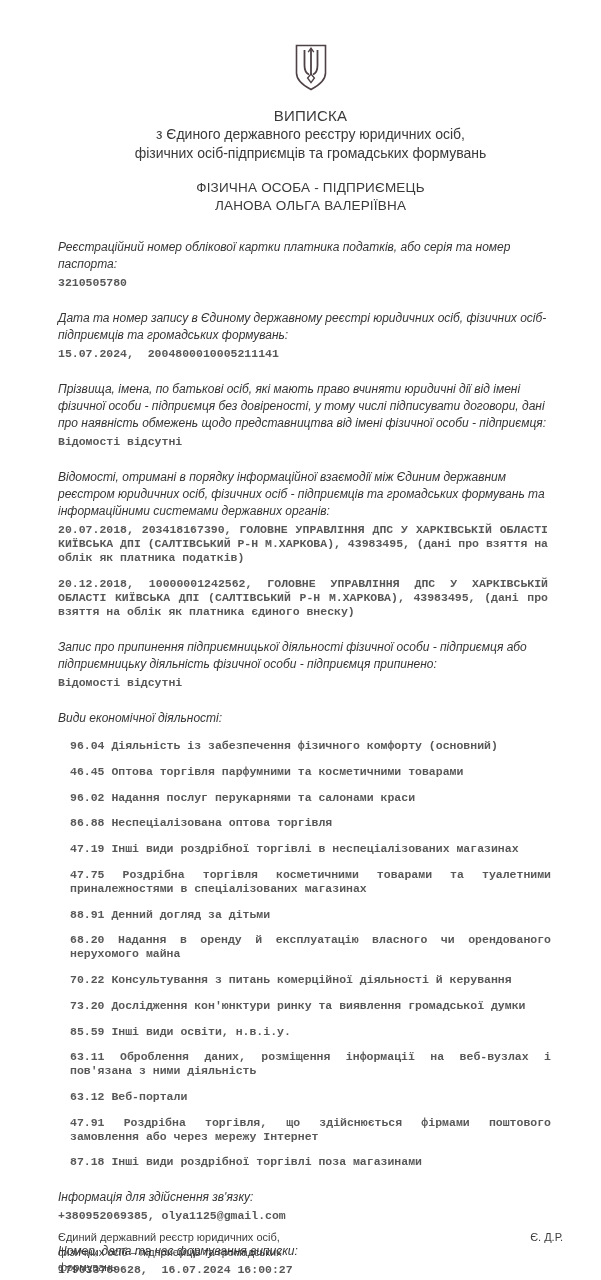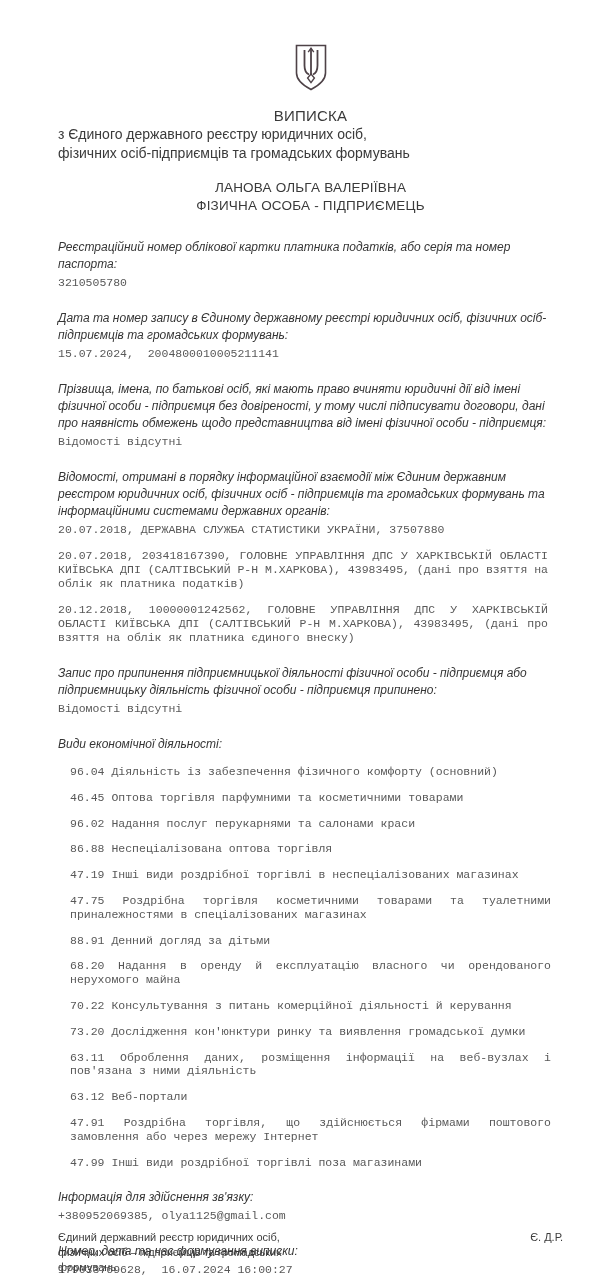--- a/index.html
+++ b/index.html
@@ -10,39 +10,40 @@
     background:#ffffff;
     box-sizing:border-box;
     padding:44px 38px 16px 58px;
     overflow:hidden;
     font-family:"Liberation Sans","DejaVu Sans",sans-serif;
     color:#3a3a3a;
   }
   .emblem { display:block; margin:0 auto 16px auto; width:32px; height:47px; }
   .emblem svg { display:block; width:100%; height:100%; }
   .doc-title { text-align:center; font-size:15px; line-height:18px; color:#3a3a3a; letter-spacing:0.2px; }
-  .doc-subtitle { font-size:14px; line-height:19px; color:#3a3a3a; }
+  .doc-subtitle { text-align:center; font-size:14px; line-height:19px; color:#3a3a3a; }
   .entity { margin-top:16px; text-align:center; }
   .entity div { font-size:13.5px; line-height:18px; color:#3a3a3a; letter-spacing:0.2px; }
   #sections { margin-top:24px; }
   .section { margin-bottom:20px; }
   .label {
     font-style:italic;
     font-size:12px; line-height:17px;
     color:#353535;
     max-width:505px;
     margin:0 0 3px 0;
   }
   .values p {
     font-family:"Liberation Mono","DejaVu Sans Mono",monospace;
     font-size:11.5px; line-height:14px;
     color:#585858;
     margin:0 0 12px 0;
     max-width:490px;
     text-align:justify;
+    font-weight:bold;
   }
   .values p:last-child { margin-bottom:0; }
   .section.list .label { margin-bottom:10px; }
   .section.list .values p { margin:12px; line-height:13.8px; }
   .footer {
     position:absolute; top:1230px; left:58px; width:505px;
     display:flex; justify-content:space-between; align-items:flex-start;
   }
   .footer .left { width:262px; font-size:11px; line-height:15px; color:#3d3d3d; }
   .footer .right { font-size:11px; line-height:15px; color:#3d3d3d; white-space:nowrap; }
@@ -61,22 +62,22 @@
       <path d="M22.5 6 V21.5 Q22.5 28.5 18 30.5" stroke="#4e4247" stroke-width="1.8"></path>
       <path d="M16 30 L12.6 34 L16 38.6 L19.4 34 Z" stroke="#4e4247" stroke-width="1.4"></path>
     </svg>
   </div>
 
   <div class="doc-title">ВИПИСКА</div>
   <div class="doc-subtitle">з Єдиного державного реєстру юридичних осіб,</div>
   <div class="doc-subtitle">фізичних осіб-підприємців та громадських формувань</div>
 
   <div class="entity">
+    <div>ФІЗИЧНА ОСОБА - ПІДПРИЄМЕЦЬ</div>
     <div>ЛАНОВА ОЛЬГА ВАЛЕРІЇВНА</div>
-    <div>ФІЗИЧНА ОСОБА - ПІДПРИЄМЕЦЬ</div>
   </div>
 
   <div id="sections">
     <div class="section block">
       <div class="label">Реєстраційний номер облікової картки платника податків, або серія та номер паспорта:</div>
       <div class="values">
           <p>3210505780</p>
         </div>
     </div>
 
@@ -91,21 +92,20 @@
     <div class="section block">
       <div class="label">Прізвища, імена, по батькові осіб, які мають право вчиняти юридичні дії від імені фізичної особи - підприємця без довіреності, у тому числі підписувати договори, дані про наявність обмежень щодо представництва від імені фізичної особи - підприємця:</div>
       <div class="values">
           <p>Відомості відсутні</p>
         </div>
     </div>
 
     <div class="section block">
       <div class="label">Відомості, отримані в порядку інформаційної взаємодії між Єдиним державним реєстром юридичних осіб, фізичних осіб - підприємців та громадських формувань та інформаційними системами державних органів:</div>
       <div class="values">
-          <p>20.07.2018, ДЕРЖАВНА СЛУЖБА СТАТИСТИКИ УКРАЇНИ, 37507880</p>
           <p>20.07.2018, 203418167390, ГОЛОВНЕ УПРАВЛІННЯ ДПС У ХАРКІВСЬКІЙ ОБЛАСТІ КИЇВСЬКА ДПІ (САЛТІВСЬКИЙ Р-Н М.ХАРКОВА), 43983495, (дані про взяття на облік як платника податків)</p>
           <p>20.12.2018, 10000001242562, ГОЛОВНЕ УПРАВЛІННЯ ДПС У ХАРКІВСЬКІЙ ОБЛАСТІ КИЇВСЬКА ДПІ (САЛТІВСЬКИЙ Р-Н М.ХАРКОВА), 43983495, (дані про взяття на облік як платника єдиного внеску)</p>
         </div>
     </div>
 
     <div class="section block">
       <div class="label">Запис про припинення підприємницької діяльності фізичної особи - підприємця або підприємницьку діяльність фізичної особи - підприємця припинено:</div>
       <div class="values">
           <p>Відомості відсутні</p>
         </div>
@@ -117,24 +117,25 @@
           <p>96.04 Діяльність із забезпечення фізичного комфорту (основний)</p>
           <p>46.45 Оптова торгівля парфумними та косметичними товарами</p>
           <p>96.02 Надання послуг перукарнями та салонами краси</p>
           <p>86.88 Неспеціалізована оптова торгівля</p>
           <p>47.19 Інші види роздрібної торгівлі в неспеціалізованих магазинах</p>
           <p>47.75 Роздрібна торгівля косметичними товарами та туалетними приналежностями в спеціалізованих магазинах</p>
           <p>88.91 Денний догляд за дітьми</p>
           <p>68.20 Надання в оренду й експлуатацію власного чи орендованого нерухомого майна</p>
           <p>70.22 Консультування з питань комерційної діяльності й керування</p>
           <p>73.20 Дослідження кон'юнктури ринку та виявлення громадської думки</p>
+          <p>85.59 Інші види освіти, н.в.і.у.</p>
           <p>63.11 Оброблення даних, розміщення інформації на веб-вузлах і пов'язана з ними діяльність</p>
           <p>63.12 Веб-портали</p>
           <p>47.91 Роздрібна торгівля, що здійснюється фірмами поштового замовлення або через мережу Інтернет</p>
-          <p>47.99 Інші види роздрібної торгівлі поза магазинами</p>
+          <p>87.18 Інші види роздрібної торгівлі поза магазинами</p>
         </div>
     </div>
 
     <div class="section block">
       <div class="label">Інформація для здійснення зв'язку:</div>
       <div class="values">
           <p>+380952069385, olya1125@gmail.com</p>
         </div>
     </div>
 

